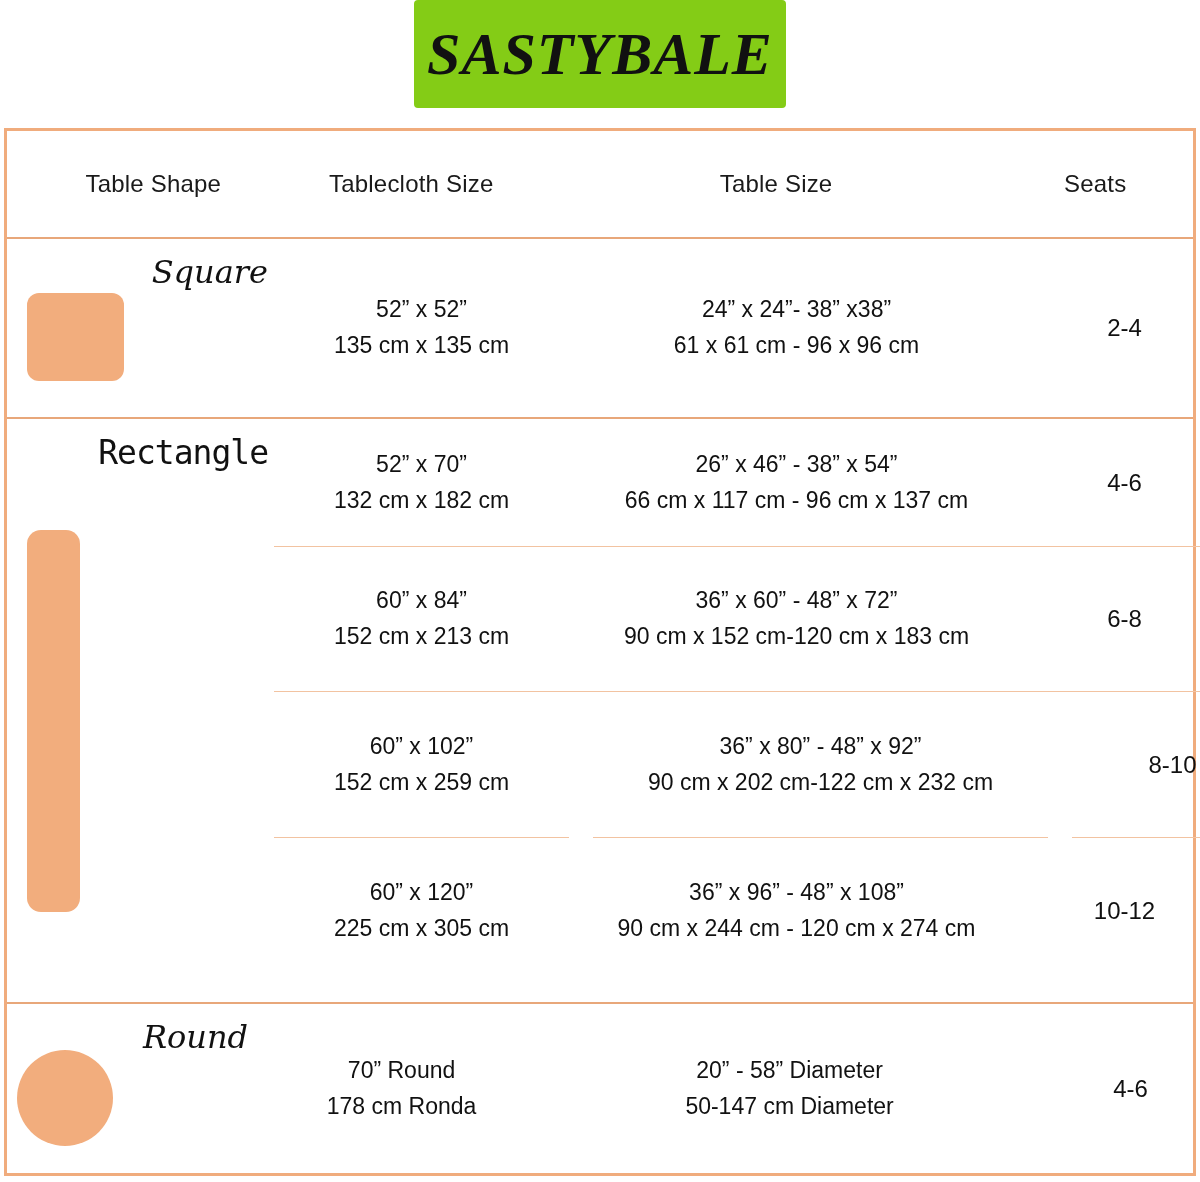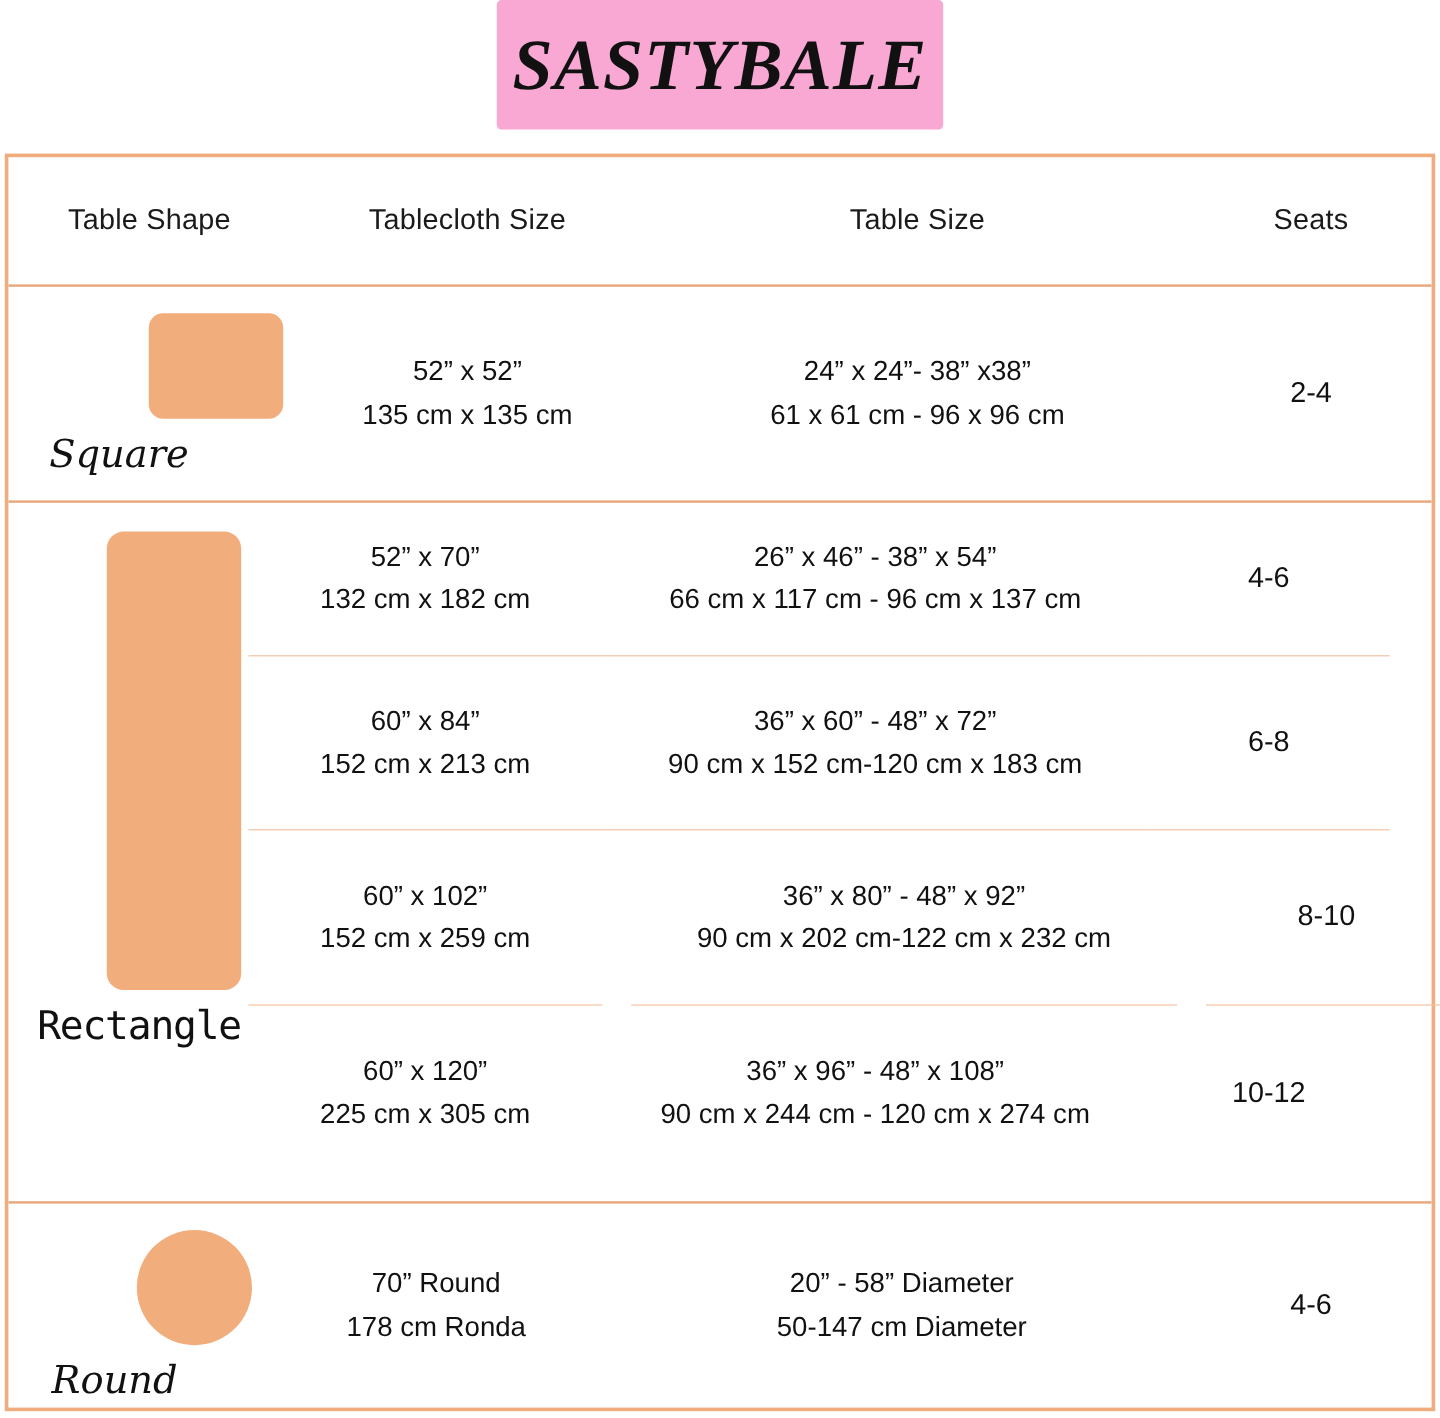--- a/index.html
+++ b/index.html
@@ -17,21 +17,21 @@
   }
 
   
   .brand-wrap {
     height: 128px;
     display: flex;
     align-items: flex-start;
     justify-content: center;
   }
   .brand-box {
-    background: #f9a8d4;
+    background: #84cc16;
     width: 372px;
     height: 108px;
     display: flex;
     align-items: center;
     justify-content: center;
     border-radius: 4px;
   }
   .brand-text {
     font-family: "Liberation Serif", serif;
     font-style: italic;
@@ -55,21 +55,21 @@
     flex-direction: column;
   }
 
   .row {
     display: flex;
     width: 100%;
     box-sizing: border-box;
   }
 
   
-  .c-shape  { width: 235px; position: relative; }
+  .c-shape  { width: 235px; position: relative; margin-left: 32px; }
   .c-cloth  { width: 295px; }
   .c-table  { width: 455px; }
   .c-seats  { width: 201px; }
 
   .cell {
     box-sizing: border-box;
     display: flex;
     flex-direction: column;
     align-items: center;
     justify-content: center;
@@ -101,22 +101,22 @@
     white-space: nowrap;
   }
   .seats-val {
     font-size: 24px;
     color: #111111;
   }
 
   
   .shape-cell {
     display: flex;
-    flex-direction: column;
-    align-items: flex-end;
+    flex-direction: row;
+    align-items: center;
     justify-content: flex-start;
     position: relative;
   }
   .sq-shape {
     width: 112px;
     height: 88px;
     background: #f2ad7d;
     border-radius: 12px;
     margin-top: 18px;
     margin-left: -18px;

